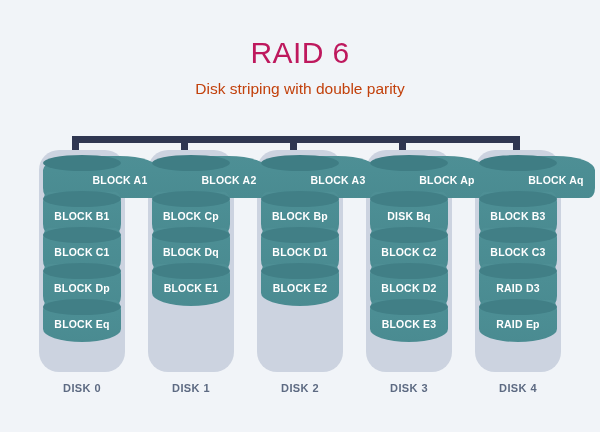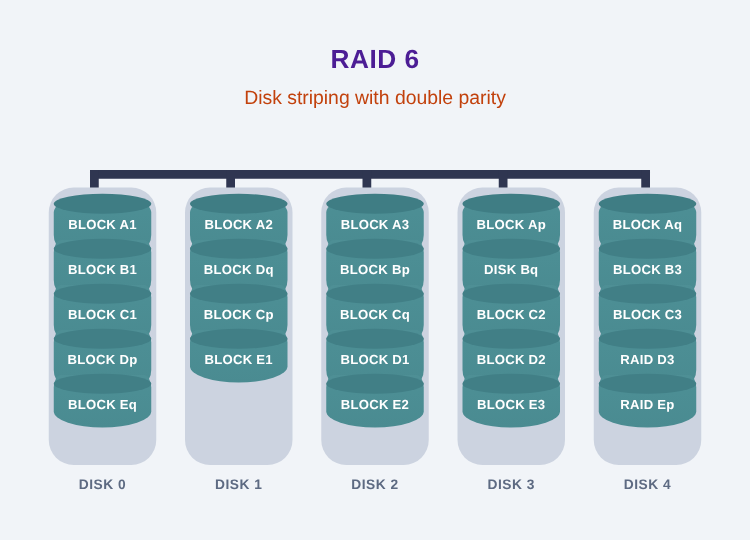--- a/index.html
+++ b/index.html
@@ -16,23 +16,23 @@
   }
 
   
   .header {
     position: absolute;
     top: 0; left: 0; right: 0;
     text-align: center;
     padding-top: 36px;
   }
   .title {
-    font-size: 21px;
-    font-weight: bold;
-    color: #4c1d95;
+    font-size: 30px;
+    font-weight: normal;
+    color: #be185d;
     letter-spacing: 0.4px;
     margin: 0;
     line-height: 1.1;
   }
   .subtitle {
     font-size: 15.5px;
     font-weight: normal;
     color: #c2410c;
     margin: 11px 0 0 0;
     line-height: 1.2;
@@ -102,20 +102,21 @@
     margin-top: -6px;
     border-radius: 6px / 10px;
     display: flex;
     align-items: center;
     justify-content: center;
   }
   .block:first-child {
     margin-top: 0;
     border-top-left-radius: 39px 14px;
     border-top-right-radius: 39px 14px;
+    padding-left: 38px;
   }
   .block:last-child {
     border-bottom-left-radius: 39px 13px;
     border-bottom-right-radius: 39px 13px;
   }
   
   .cap {
     position: absolute;
     top: -1px;
     left: 0;
@@ -196,51 +197,47 @@
 
   <div class="disk">
     <div class="housing"></div>
     <div class="stack">
       <div class="block">
         <div class="cap"></div>
         <span class="block-label">BLOCK A2</span>
       </div>
       <div class="block">
         <div class="cap"></div>
+        <span class="block-label">BLOCK Cp</span>
+      </div>
+      <div class="block">
+        <div class="cap"></div>
         <span class="block-label">BLOCK Dq</span>
       </div>
       <div class="block">
         <div class="cap"></div>
-        <span class="block-label">BLOCK Cp</span>
-      </div>
-      <div class="block">
-        <div class="cap"></div>
         <span class="block-label">BLOCK E1</span>
       </div>
     </div>
     <div class="caption">DISK 1</div>
   </div>
 
   <div class="disk">
     <div class="housing"></div>
     <div class="stack">
       <div class="block">
         <div class="cap"></div>
         <span class="block-label">BLOCK A3</span>
       </div>
       <div class="block">
         <div class="cap"></div>
         <span class="block-label">BLOCK Bp</span>
       </div>
       <div class="block">
         <div class="cap"></div>
-        <span class="block-label">BLOCK Cq</span>
-      </div>
-      <div class="block">
-        <div class="cap"></div>
         <span class="block-label">BLOCK D1</span>
       </div>
       <div class="block">
         <div class="cap"></div>
         <span class="block-label">BLOCK E2</span>
       </div>
     </div>
     <div class="caption">DISK 2</div>
   </div>
 

